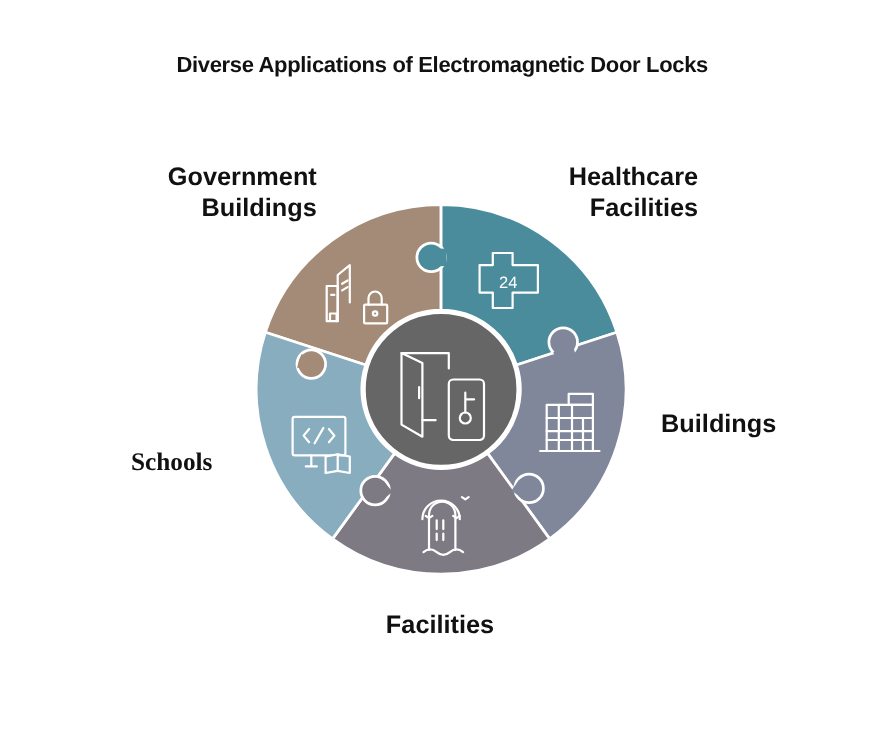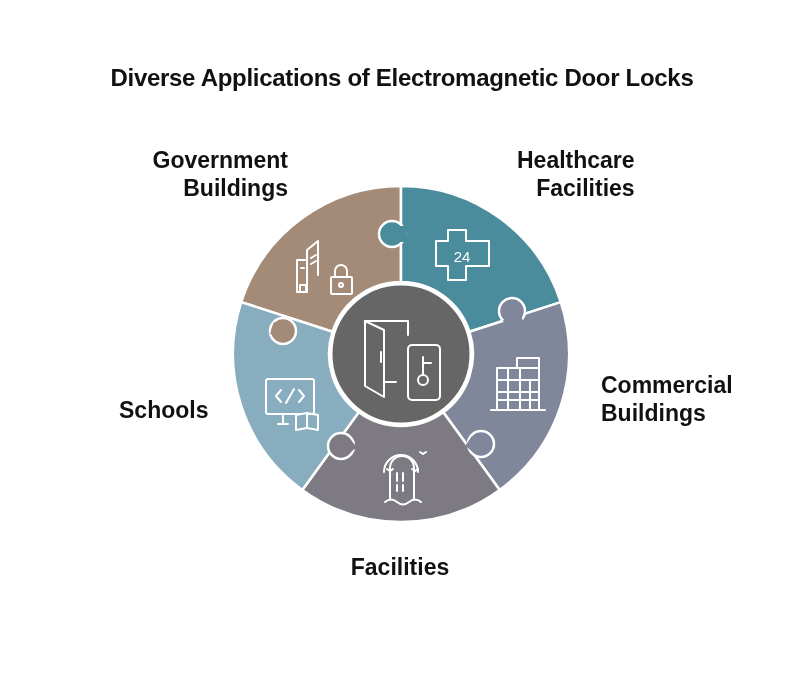--- a/index.html
+++ b/index.html
@@ -1,26 +1,26 @@
 <!DOCTYPE html>
 <html><head>
 <meta charset="utf-8">
 <style>
   html, body { margin: 0; padding: 0; background: #ffffff; }
   body { width: 804px; height: 674px; position: relative; overflow: hidden;
          font-family: "Liberation Sans", "DejaVu Sans", sans-serif; color: #111; }
   .title { position: absolute; left: 0; top: 48px; width: 804px; text-align: center;
-           font-size: 24px; font-weight: bold; letter-spacing: -0.3px; margin-top: 16px; }
+           font-size: 20px; font-weight: bold; letter-spacing: -0.3px; }
   .label { position: absolute; font-size: 23px; font-weight: bold; line-height: 28px; }
   .label div { white-space: nowrap; }
   #lbl-gov { right: 516px; top: 146px; text-align: right; }
   #lbl-health { left: 517px; top: 146px; text-align: right; }
   #lbl-comm { left: 601px; top: 371px; text-align: left; }
   #lbl-ind { left: 300px; top: 553px; width: 200px; text-align: center; }
-  #lbl-school { left: 119px; top: 396px; text-align: left; }
+  #lbl-school { left: 119px; top: 406px; text-align: left; font-family: Liberation Serif, serif; }
   svg#wheel { position: absolute; left: 0; top: 0; }
 </style>
 </head>
 <body>
 
 <div class="title">Diverse Applications of Electromagnetic Door Locks</div>
 
 <svg id="wheel" width="804" height="674" viewBox="0 0 804 674">
 
   <g stroke="#ffffff" stroke-width="2.5" stroke-linejoin="round">
@@ -104,21 +104,20 @@
 
 <div class="label" id="lbl-gov">
   <div>Government</div>
     <div>Buildings</div>
 </div>
 <div class="label" id="lbl-health">
   <div>Healthcare</div>
     <div>Facilities</div>
 </div>
 <div class="label" id="lbl-comm">
-  <div>Commercial</div>
     <div>Buildings</div>
 </div>
 <div class="label" id="lbl-ind">
     <div>Facilities</div>
 </div>
 <div class="label" id="lbl-school">
   <div>Schools</div>
 </div>
 
 </body></html>

